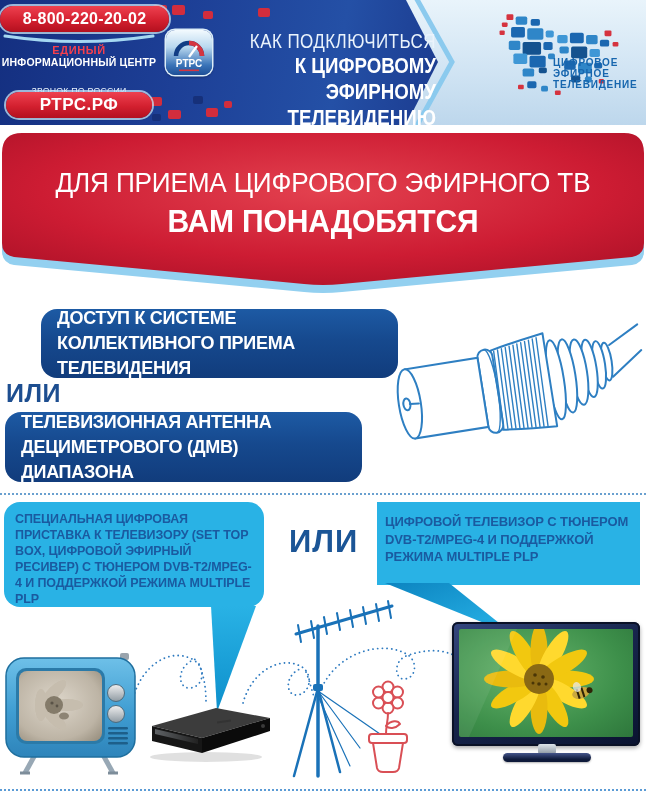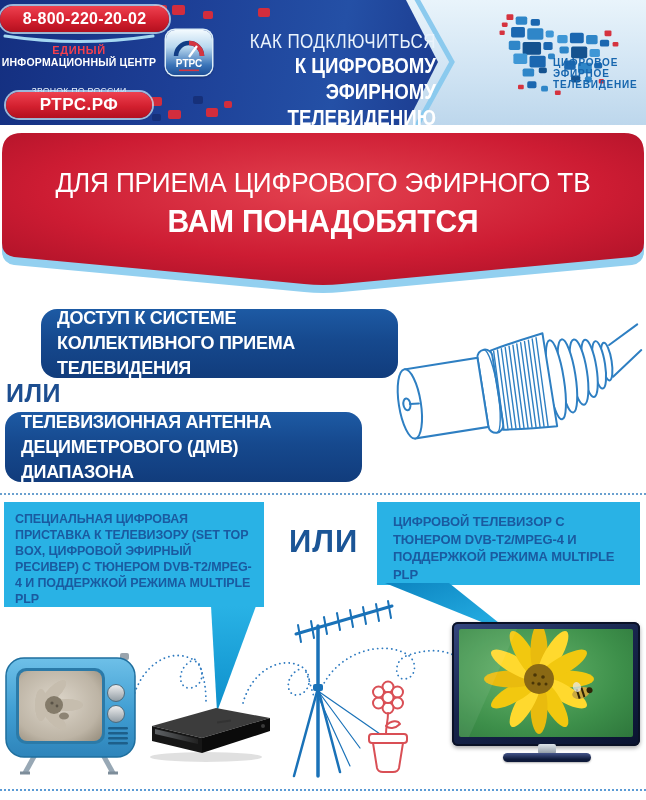--- a/index.html
+++ b/index.html
@@ -62,22 +62,22 @@
   .req2{left:5px;top:412px;height:70px;align-items:center;}
   .or-mid{left:6px;top:379px;font-size:25px;font-weight:bold;color:#1d4e90;letter-spacing:.5px;}
   .cable{left:391px;top:300px;width:255px;height:182px;}
 
   .dots-sep{left:0;top:493px;width:646px;height:0;border-top:2px dotted #6aa0cf;}
   .dots-bottom{left:0;top:789px;width:646px;height:0;border-top:2px dotted #5b9bd5;}
 
   
   .callout{background:#29b2e5;color:#1a5aa0;font-weight:bold;box-sizing:border-box;}
   .callout-left{left:4px;top:502px;width:260px;height:105px;padding:9px 11px;
-    font-size:12.5px;line-height:16px;letter-spacing:-.1px;}
-  .callout-right{left:377px;top:502px;width:263px;height:83px;padding:11px 16px;
+    font-size:12.5px;line-height:16px;letter-spacing:-.1px;border-radius:16px;}
+  .callout-right{left:377px;top:502px;width:263px;height:83px;padding:11px 8px;
     font-size:13px;line-height:17.5px;letter-spacing:-.1px;}
   .tail-left{left:203px;top:606px;width:62px;height:108px;}
   .tail-right{left:377px;top:583px;width:142px;height:56px;}
   .or-big{left:289px;top:524px;font-size:31px;font-weight:bold;color:#1b5596;letter-spacing:1px;}
 
   .oldtv{left:2px;top:653px;width:140px;height:125px;}
   .stb{left:142px;top:700px;width:135px;height:64px;}
   .antenna{left:288px;top:596px;width:120px;height:186px;}
   .flowerpot{left:362px;top:680px;width:52px;height:98px;}
   .swirls{left:0;top:555px;width:646px;height:245px;pointer-events:none;}

